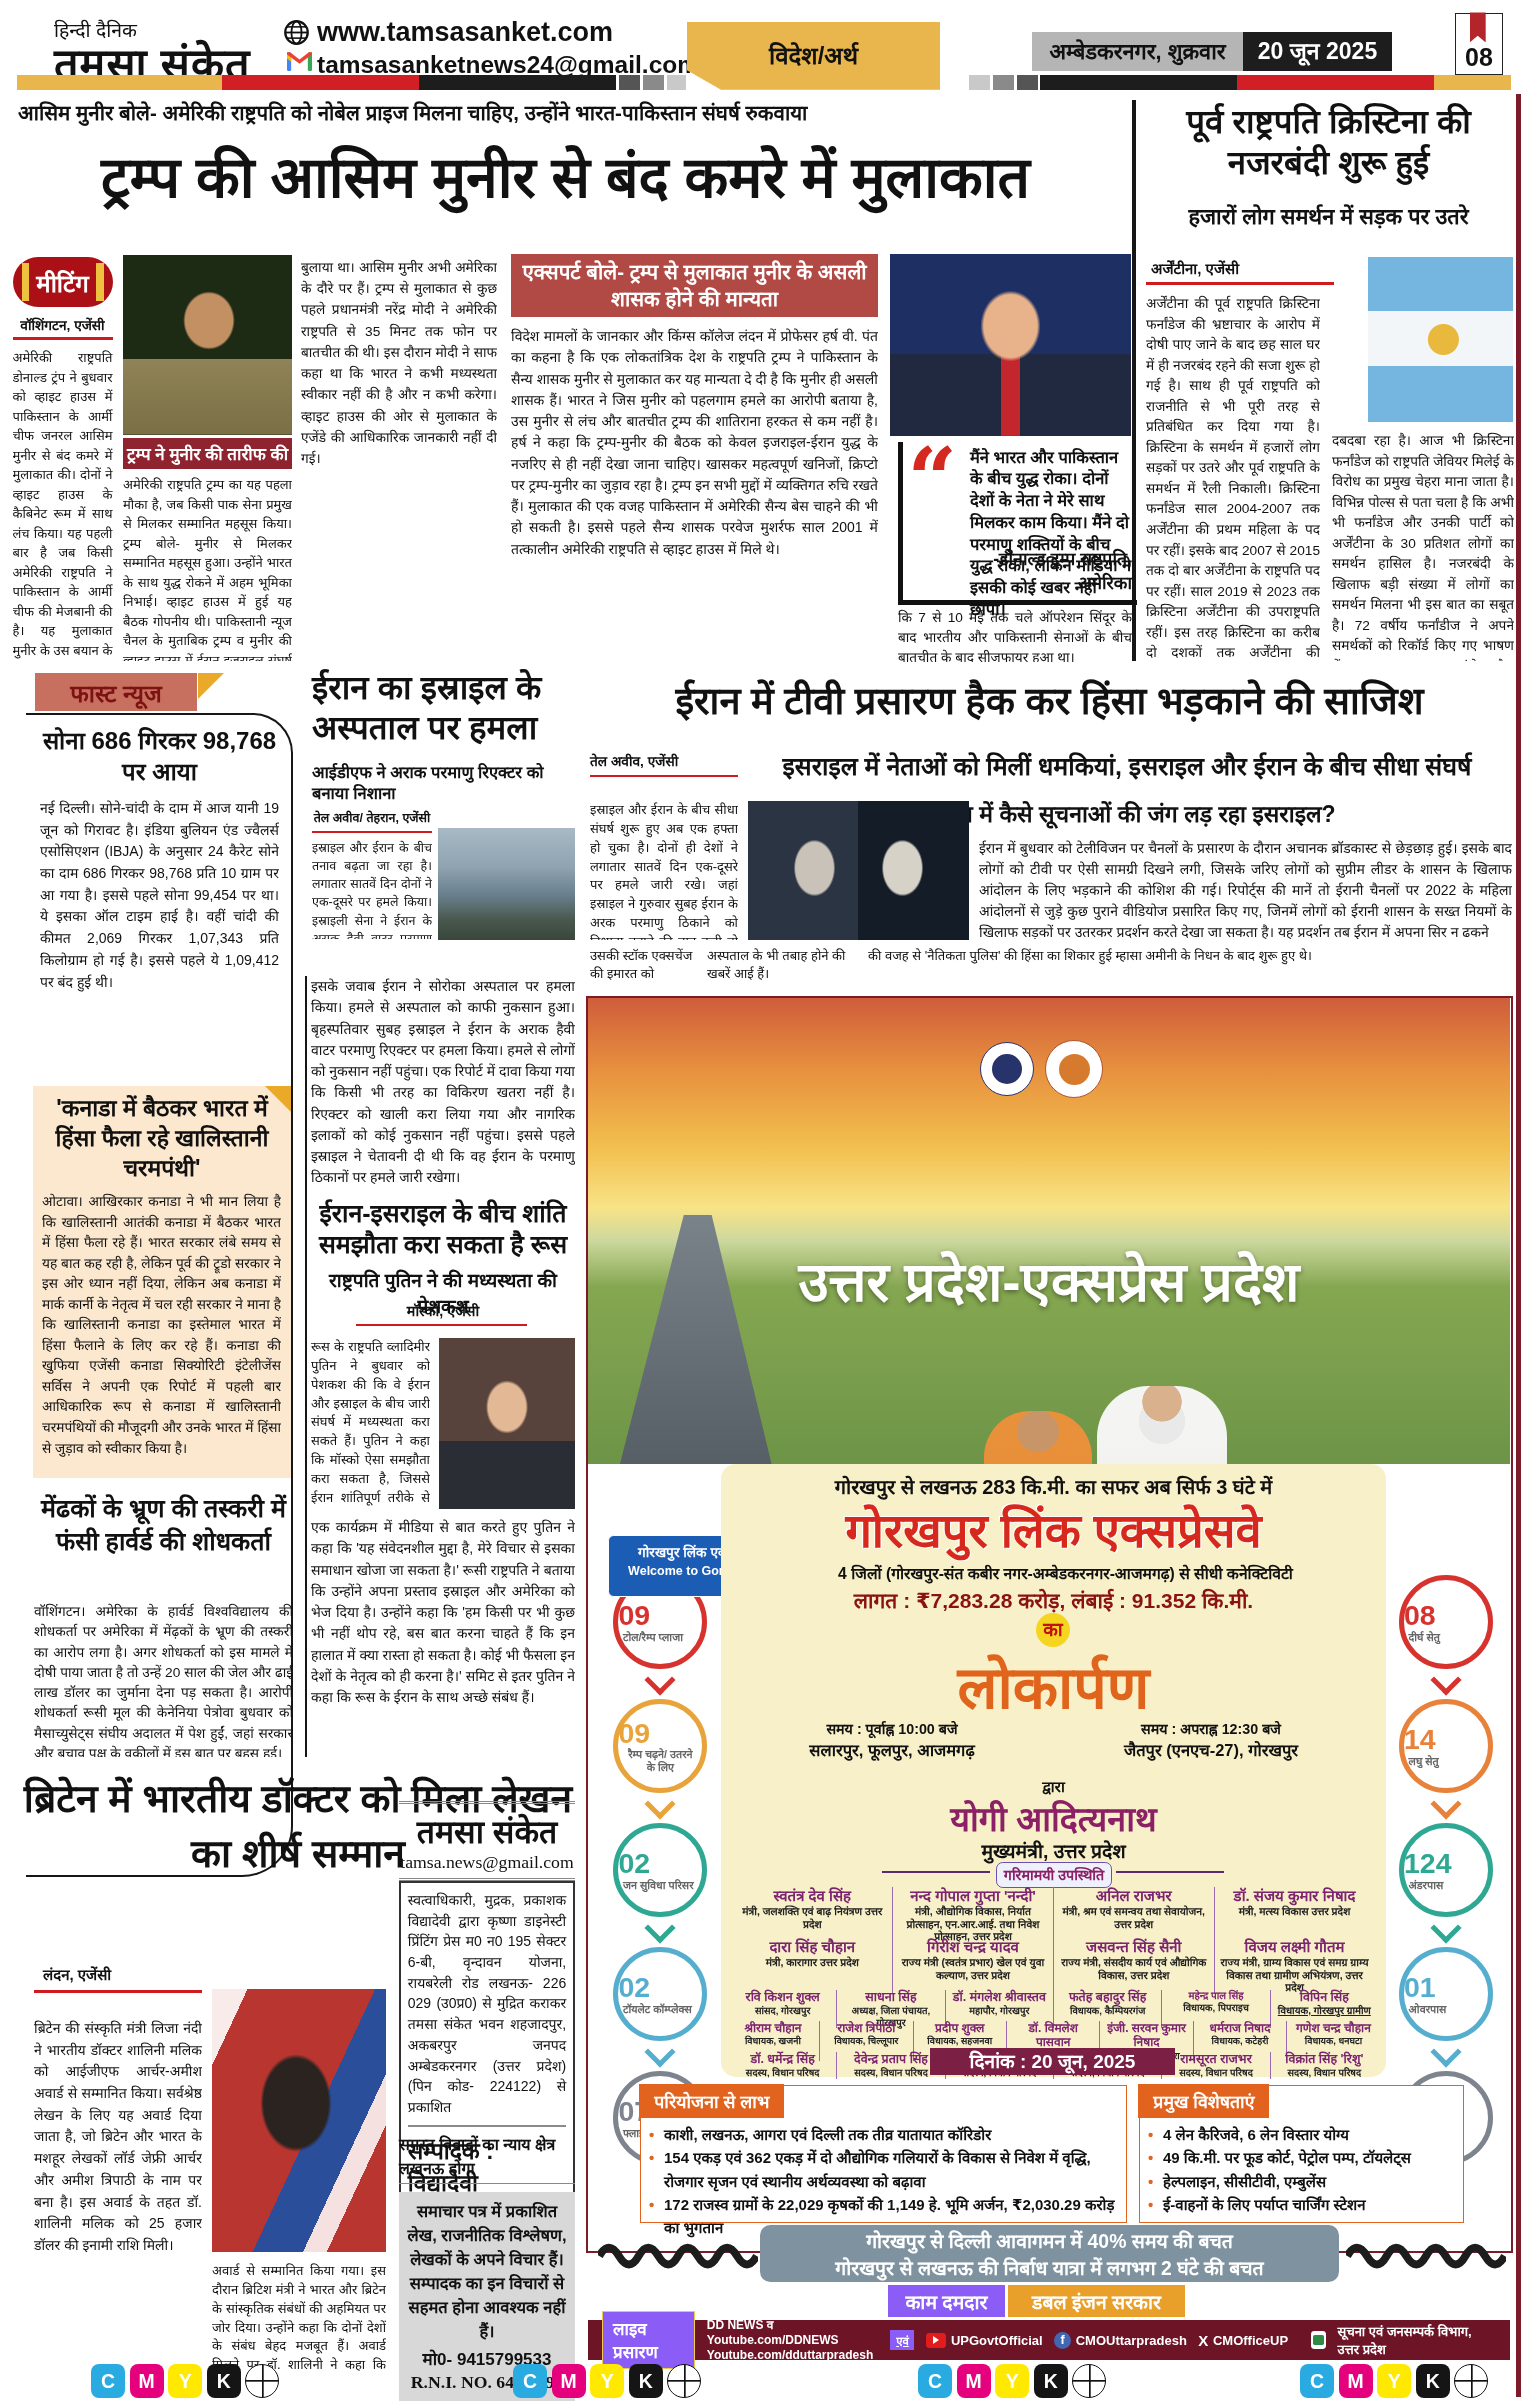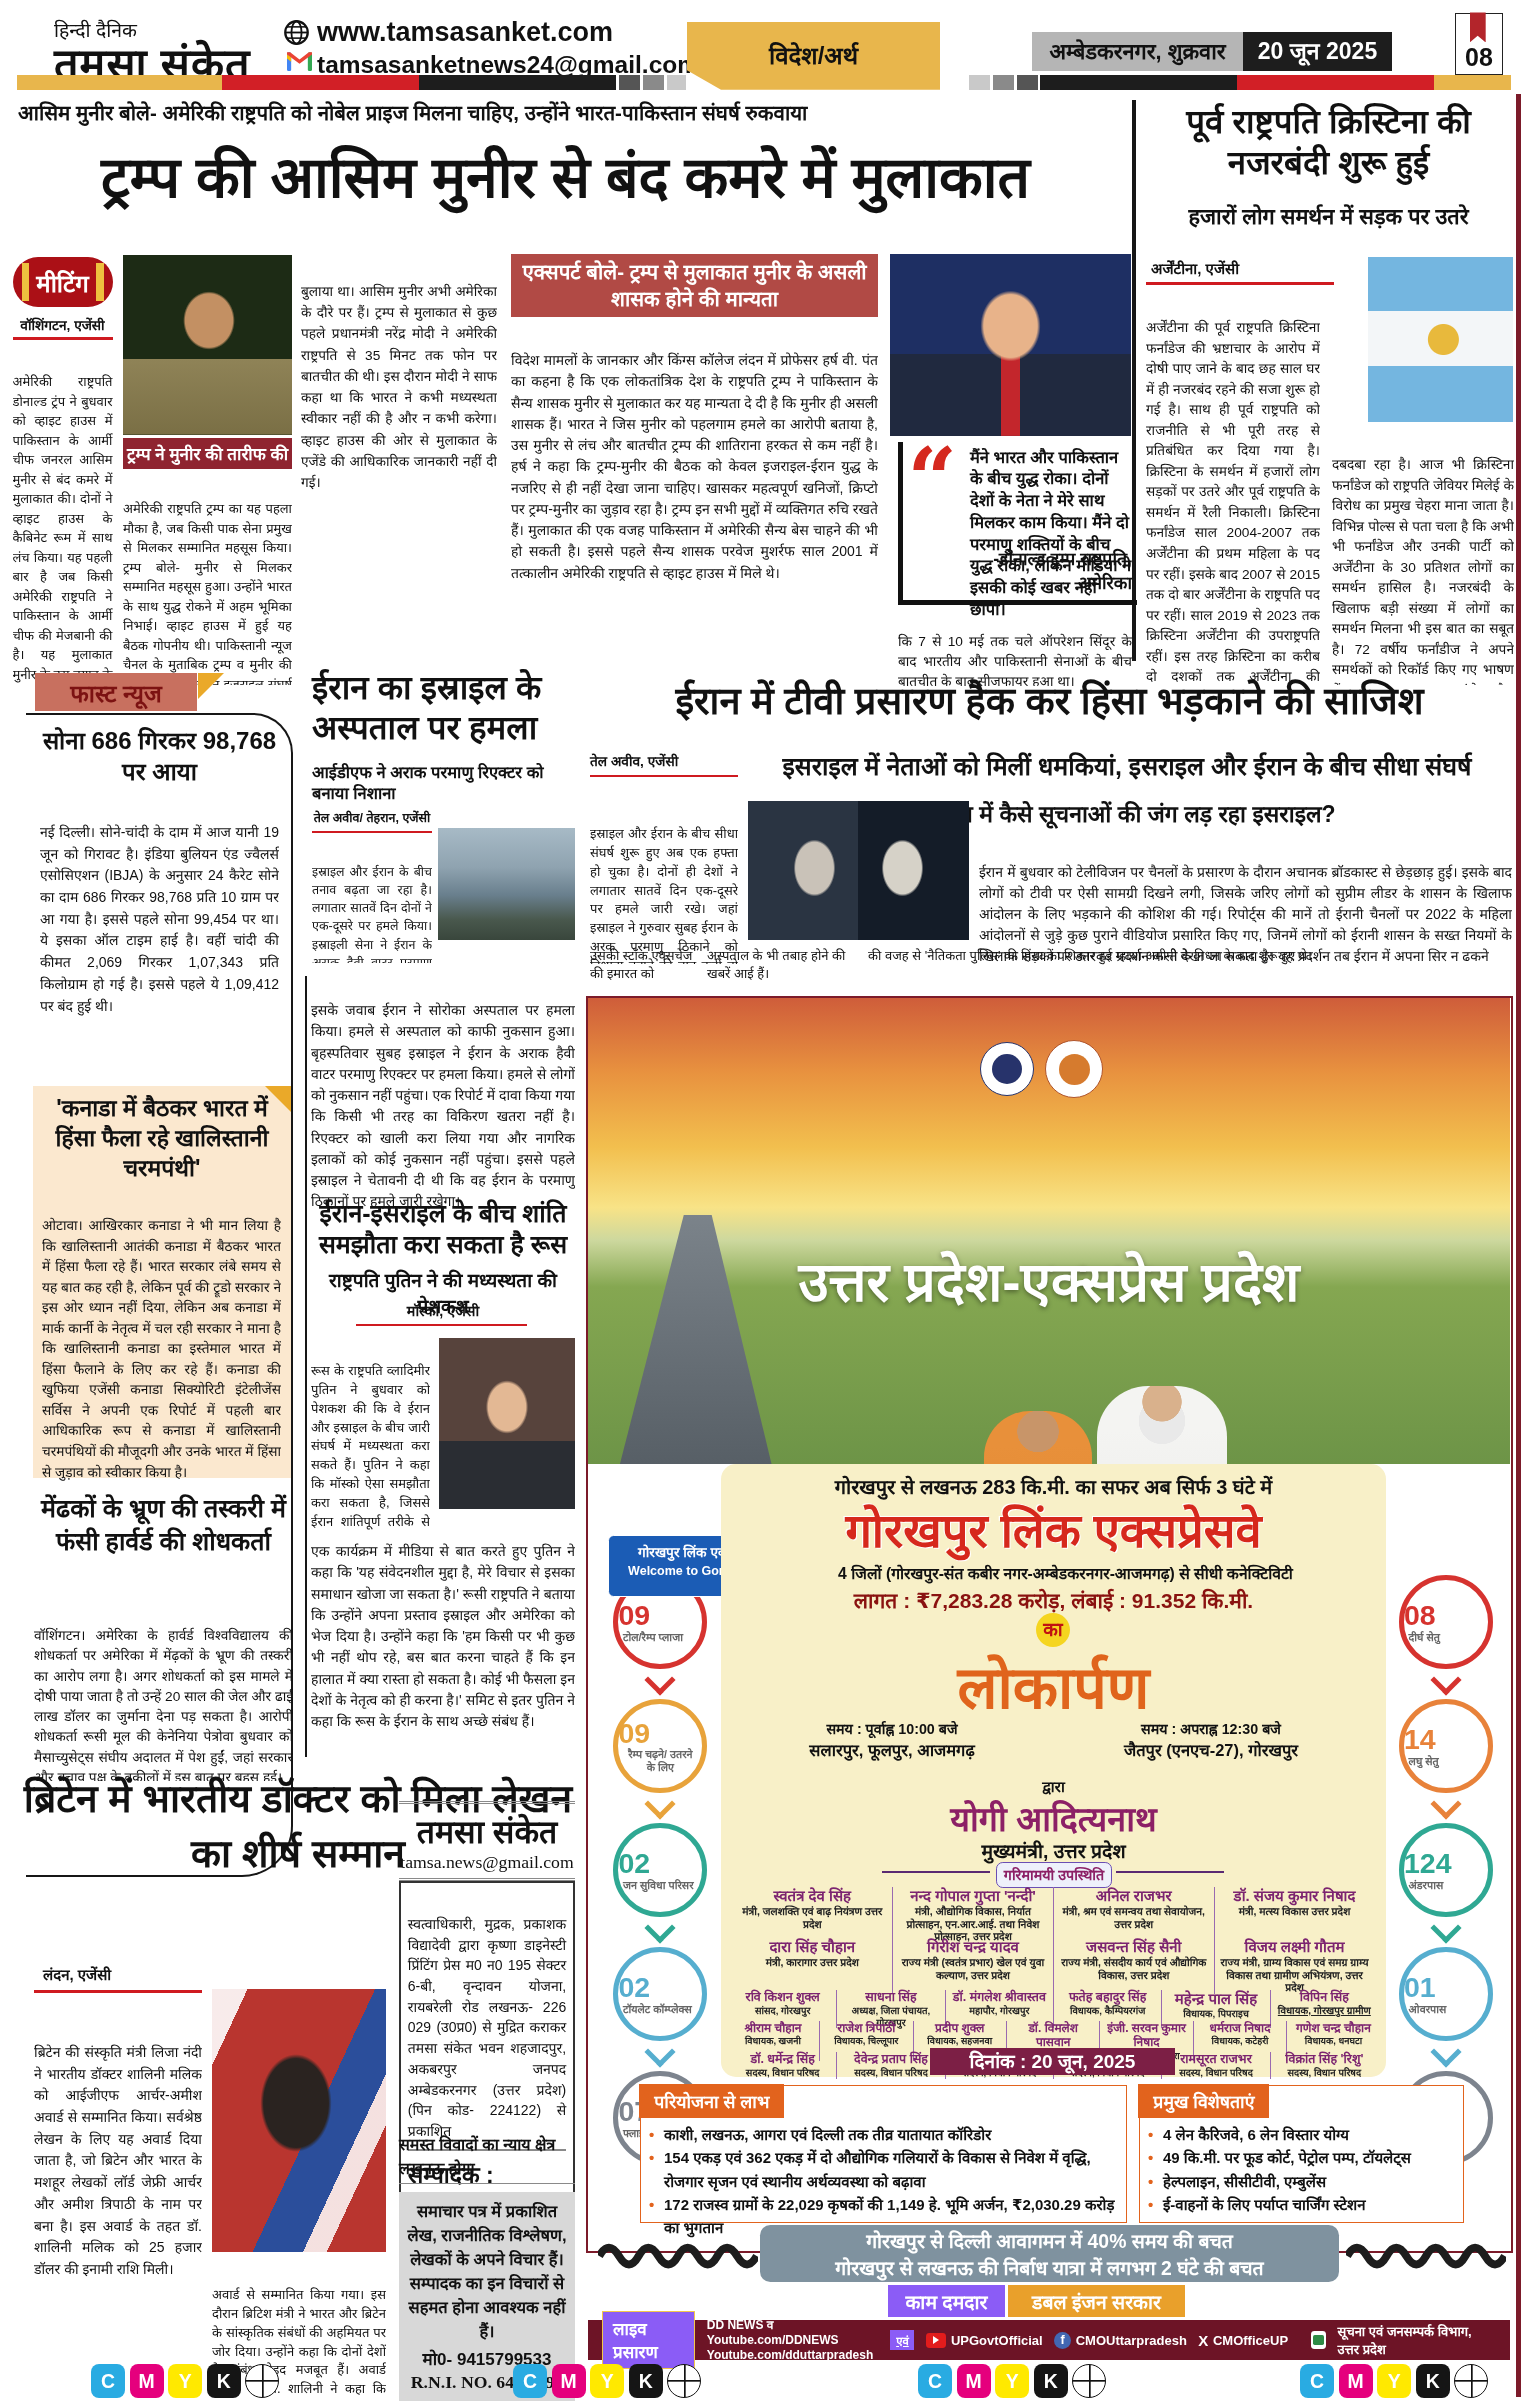--- a/index.html
+++ b/index.html
@@ -1,20 +1,20 @@
 <!DOCTYPE html>
 <html style="font-size:9px"><head>
 <meta charset="utf-8">
 <style>
   html,body{margin:0;padding:0;background:#e8e8e8;}
   .page{position:relative;width:1526px;height:2401px;background:#fff;
         font-family:"Liberation Sans","DejaVu Sans",sans-serif;color:#111;overflow:hidden;}
   .abs{position:absolute;}
   .c{text-align:center;}
-  .j{text-align:justify;text-justify:inter-word;margin-top:24px;}
+  .j{text-align:justify;text-justify:inter-word;}
   .ov{overflow:hidden;}
   .w7{font-weight:700;}.w8{font-weight:800;}.w9{font-weight:900;}
   .dateline{font-weight:800;}
   .red-rule{background:#cf1a20;height:2.9px;}
   .vrule{background:#161616;}
   
   .ph{background-repeat:no-repeat;}
   .ph-munir{background-color:#1d2b15;
     background-image:radial-gradient(closest-side,#c39063 55%,rgba(0,0,0,0) 60%),
       linear-gradient(180deg,#8f8357,#7a6f45);
@@ -340,21 +340,21 @@
           </div>
         <div class="min-cell">
             <span class="min-name" style="font-size:12.5px;">डॉ. मंगलेश श्रीवास्तव</span>
             <span class="min-role" style="font-size:9.7px;">महापौर, गोरखपुर</span>
           </div>
         <div class="min-cell">
             <span class="min-name" style="font-size:12.5px;">फतेह बहादुर सिंह</span>
             <span class="min-role" style="font-size:9.7px;">विधायक, कैम्पियरगंज</span>
           </div>
         <div class="min-cell">
-            <span class="min-name" style="font-size:15px;">महेन्द्र पाल सिंह</span>
+            <span class="min-name" style="font-size:10px;">महेन्द्र पाल सिंह</span>
             <span class="min-role" style="font-size:9.7px;">विधायक, पिपराइच</span>
           </div>
         <div class="min-cell">
             <span class="min-name" style="font-size:12.5px;">विपिन सिंह</span>
             <span class="min-role" style="font-size:10px;text-decoration:underline;">विधायक, गोरखपुर ग्रामीण</span>
           </div>
       </div>
       <div class="min-row abs" style="left:5.7px;top:557px;width:653px;">
         <div class="min-cell">
             <span class="min-name" style="font-size:12px;">श्रीराम चौहान</span>

